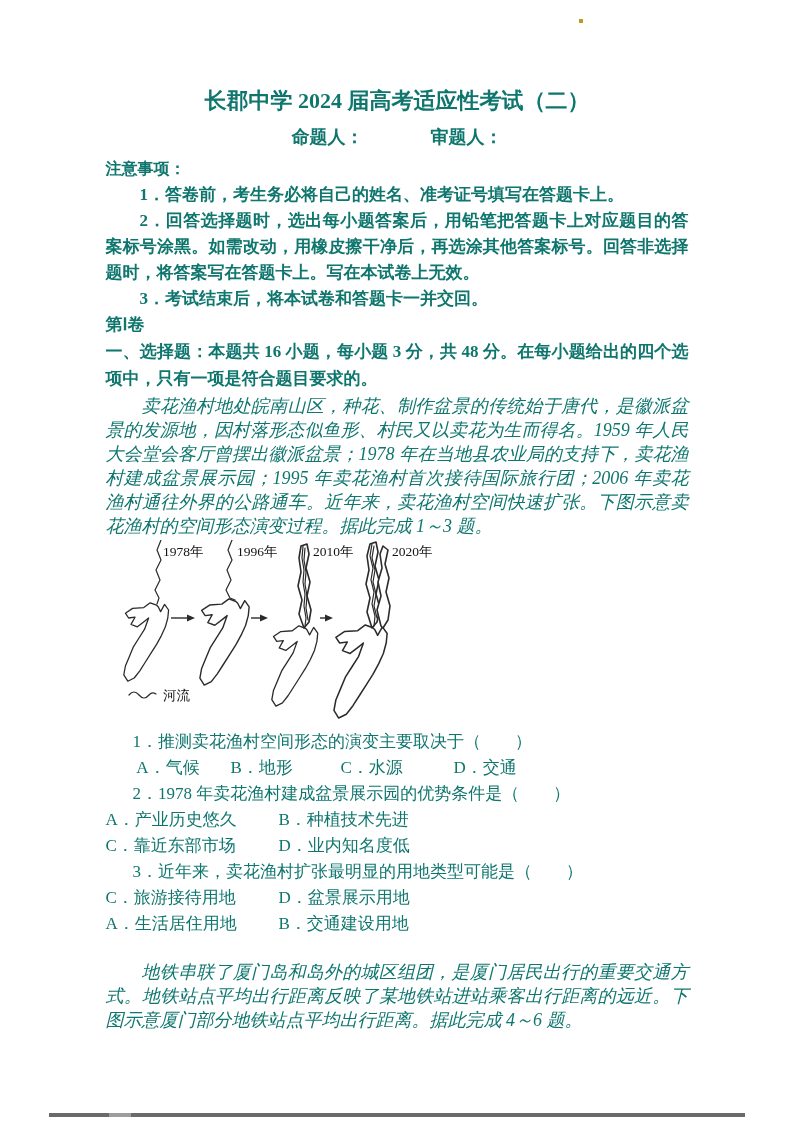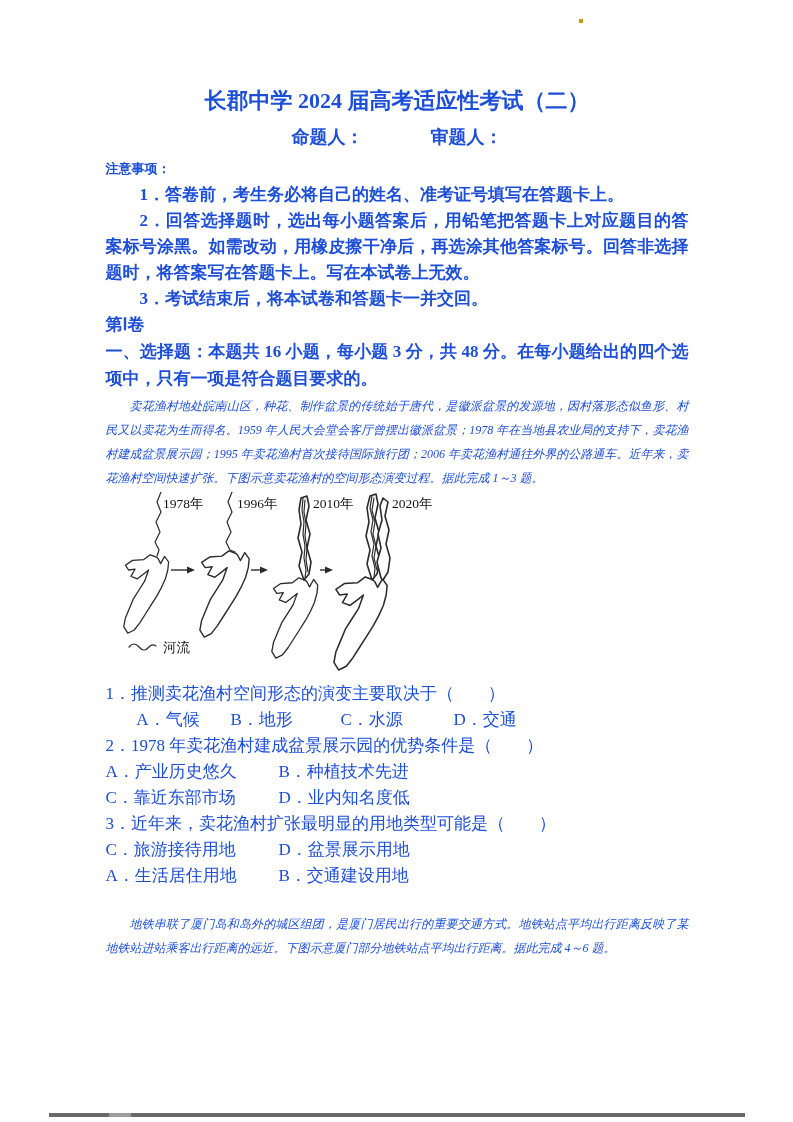--- a/index.html
+++ b/index.html
@@ -1,43 +1,43 @@
 <!DOCTYPE html>
 <html><head>
 <meta charset="utf-8">
 <style>
   html,body { margin:0; padding:0; background:#ffffff; }
   .page {
     position:relative; width:696px; height:1122px; margin:0 auto;
-    background:#ffffff; color:#1d4ed8; overflow:hidden;
+    background:#ffffff; color:#0f766e; overflow:hidden;
     font-family:"Liberation Serif", serif;
   }
   .inner { padding:86px 56px 0 57px; }
 
   .title { margin:0; text-align:center; font-size:22px; font-weight:700; line-height:30px; }
   .subject { margin:12px 0 0 0; text-align:center; font-size:23px; font-weight:700; line-height:30px; letter-spacing:2px; }
   .credits { margin-top:10px; display:flex; justify-content:center; gap:67px; font-size:18px; font-weight:700; line-height:22px; }
 
-  .notice-heading { margin-top:8px; font-size:13px; font-weight:700; line-height:26px; }
+  .notice-heading { margin-top:8px; font-size:16px; font-weight:700; line-height:26px; }
   .notice-item { margin:0; font-size:17px; font-weight:700; line-height:26px; text-indent:2em; text-align:justify; }
 
   .part-title { text-align:left; font-size:17px; font-weight:700; line-height:26px; }
   .instructions { margin:0; font-size:17px; font-weight:700; line-height:27px; text-align:justify; }
 
-  .passage { margin:2px 0 0 0; font-size:12px; font-style:italic; line-height:24px; text-indent:2em; text-align:justify; }
+  .passage { margin:2px 0 0 0; font-size:18px; font-style:italic; line-height:24px; text-indent:2em; text-align:justify; }
 
   .map-figure { margin:2px 0 0 5px; }
   .village { fill:#ffffff; stroke:#2b2b2b; stroke-width:1.6; stroke-linejoin:round; }
   .river { fill:none; stroke:#2b2b2b; stroke-width:1.2; stroke-linecap:round; }
   .yr { font-size:13.5px; fill:#141414; font-family:"Liberation Serif", serif; }
   .arrow line { stroke:#2b2b2b; stroke-width:1.4; }
   .arrow polygon { fill:#2b2b2b; }
 
   .question { font-size:17px; }
-  .stem { line-height:26px; }
+  .stem { line-height:26px;margin-left:27px; }
   .opts { line-height:26px; }
   .opt { display:inline-block; }
   .o1 { width:125px;text-align:center; } .o2 { width:110px; } .o3 { width:113px; }
   .ocol { width:173px; display:inline-block; }
 
   .artifact-dot { position:absolute; left:530px; top:19px; width:4px; height:4px; background:#c09a1a; }
   .bottom-bar { position:absolute; left:0; bottom:5px; width:793px; height:4px; background:#6a6a6a; }
   .bottom-bar-notch { position:absolute; left:60px; bottom:5px; width:22px; height:4px; background:#9d9d9d; }
 </style>
 </head>

